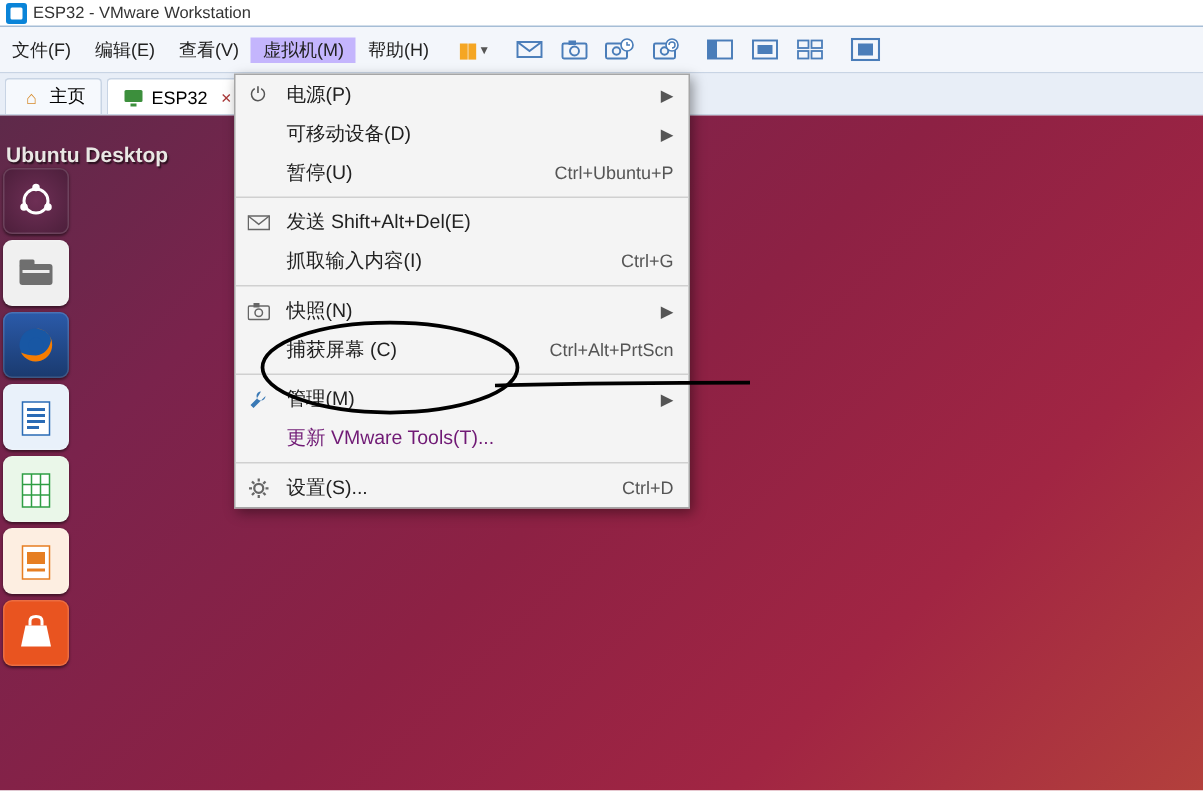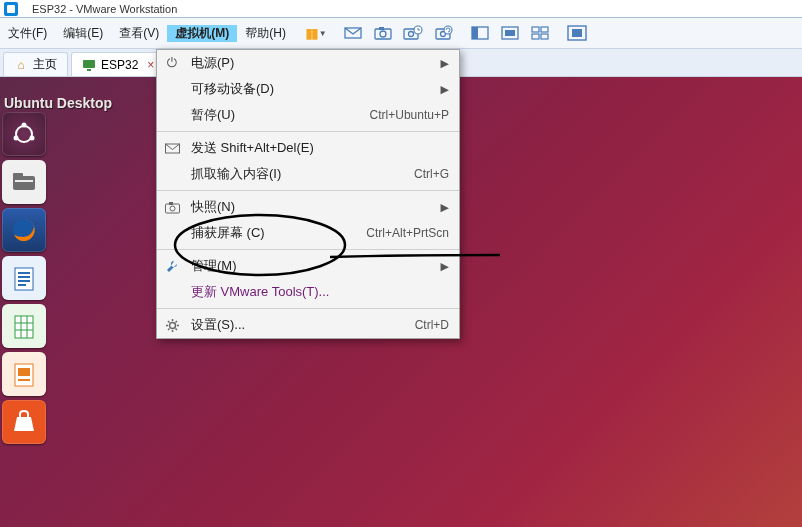--- a/index.html
+++ b/index.html
@@ -1,26 +1,26 @@
 <!DOCTYPE html>
 <html><head>
 <meta charset="utf-8">
 <style>
   * { box-sizing: border-box; margin: 0; padding: 0; font-family: "Microsoft YaHei", "Segoe UI", Tahoma, sans-serif; }
   body { width: 802px; height: 527px; background: #fff; overflow: hidden; position: relative; }
 
   
-  .titlebar { height: 18px; background: #fff; border-bottom: 1px solid #a6bdd6; display: flex; align-items: center; font-size: 11px; color: #333; padding-left: 4px; gap: 14px; }
+  .titlebar { height: 18px; background: #fff; border-bottom: 1px solid #a6bdd6; display: flex; align-items: center; font-size: 11px; color: #333; padding-left: 4px; gap: 4px; }
   .titlebar-icon { width: 14px; height: 14px; background: #0a84d8; border-radius: 2px; position: relative; }
   .titlebar-icon::after { content: ""; position: absolute; inset: 3px; background: white; border-radius: 1px; }
 
   
   .menubar { height: 31px; background: #f3f6fb; border-bottom: 1px solid #c8d4e4; display: flex; align-items: center; }
   .menuitem { display: flex; align-items: center; padding: 0 8px; font-size: 12px; color: #222; cursor: default; }
-  .menuitem.active { background: #7dd3fc; font-weight: bold; }
+  .menuitem.active { background: #c4b5fd; }
   .menusep { width: 1px; background: #c8d4e4; margin: 4px 3px; }
   .toolbar-btn { display: flex; align-items: center; justify-content: center; width: 30px; cursor: default; }
   .toolbar-btn svg { display: block; }
 
   
   .tabstrip { height: 28px; background: #e8eef7; border-bottom: 1px solid #c8d4e4; display: flex; align-items: stretch; }
   .tab { display: flex; align-items: center; gap: 5px; padding: 0 10px; font-size: 12px; background: #fff; border: 1px solid #c8d4e4; border-bottom: none; margin-top: 3px; margin-left: 3px; border-radius: 3px 3px 0 0; }
   .tab.hometab { background: #f6f9fd; }
   .tab .close { color: #aa3939; font-size: 12px; margin-left: 4px; }
   .tab-icon { width: 14px; height: 14px; display: inline-flex; align-items: center; justify-content: center; }

